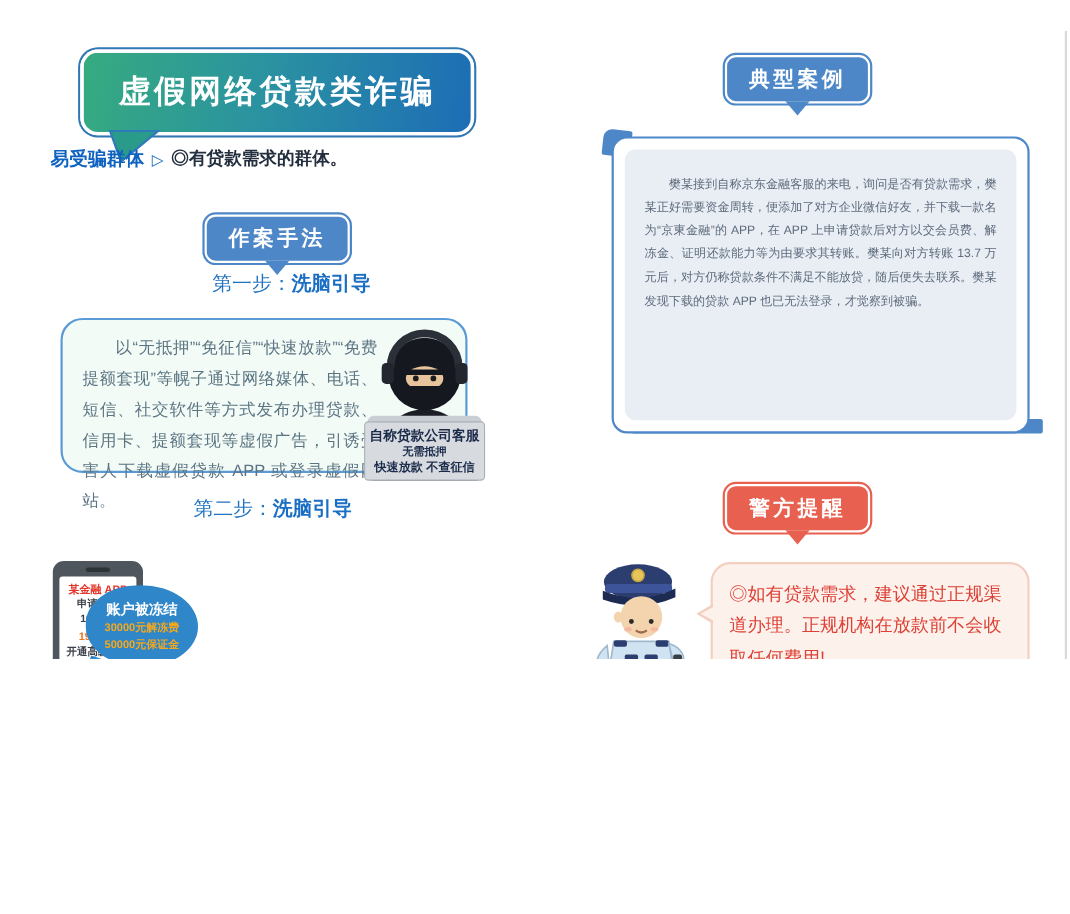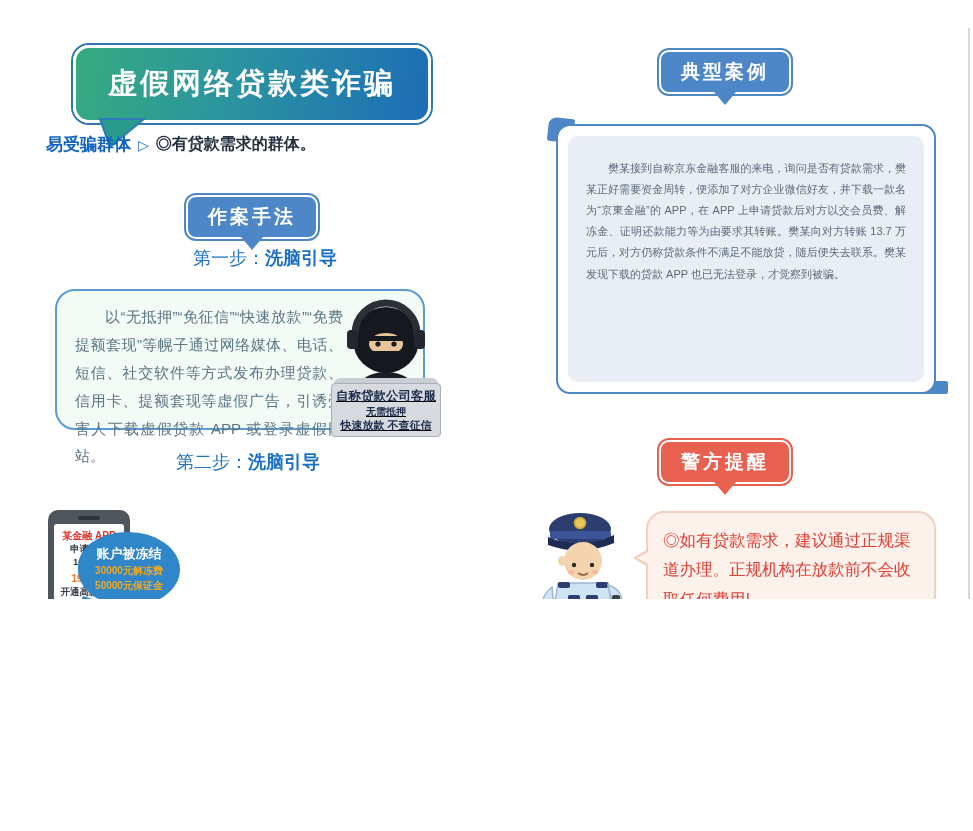--- a/index.html
+++ b/index.html
@@ -49,21 +49,21 @@
   .box1{left:55px;top:289px;width:370px;height:141px;background:#f3fbf7;}
   .box1 .btxt{padding:12px 80px 10px 18px;}
   .box2{left:97px;top:484px;width:328px;height:162px;background:#e7f5f1;}
   .box2 .btxt{padding:13px 15px 10px 88px;}
   .box3{left:55px;top:699px;width:392px;height:74px;background:#eef9f5;border-radius:16px;}
   .box3 .btxt{padding:9px 110px 8px 18px;}
 
   
   .hacker{left:330px;top:292px;width:112px;height:145px;z-index:3;}
   .hacker-sign{position:absolute;left:1px;right:1px;bottom:0;background:#d7dbe0;
-    border:1px solid #aab0b8;border-radius:4px;padding:4px 2px 3px;text-align:center;text-decoration:underline;}
+    border:1px solid #aab0b8;border-radius:4px;padding:4px 2px 3px;text-align:center;}
   .hacker-sign div{color:#1c2b4a;font-weight:bold;line-height:1.35;}
   .hs1{font-size:12.5px;} .hs2{font-size:10px;} .hs3{font-size:11px;}
 
   
   .phone-wrap{left:44px;top:506px;width:136px;height:150px;z-index:4;}
   .phone-body{position:absolute;left:4px;top:4px;width:82px;height:140px;background:#4e555c;
     border-radius:10px;}
   .phone-top{position:absolute;left:30px;top:6px;width:22px;height:4px;border-radius:2px;background:#2e3338;}
   .phone-screen{position:absolute;left:6px;top:14px;width:70px;height:104px;background:#fff;
     border-radius:3px;text-align:center;overflow:hidden;}

